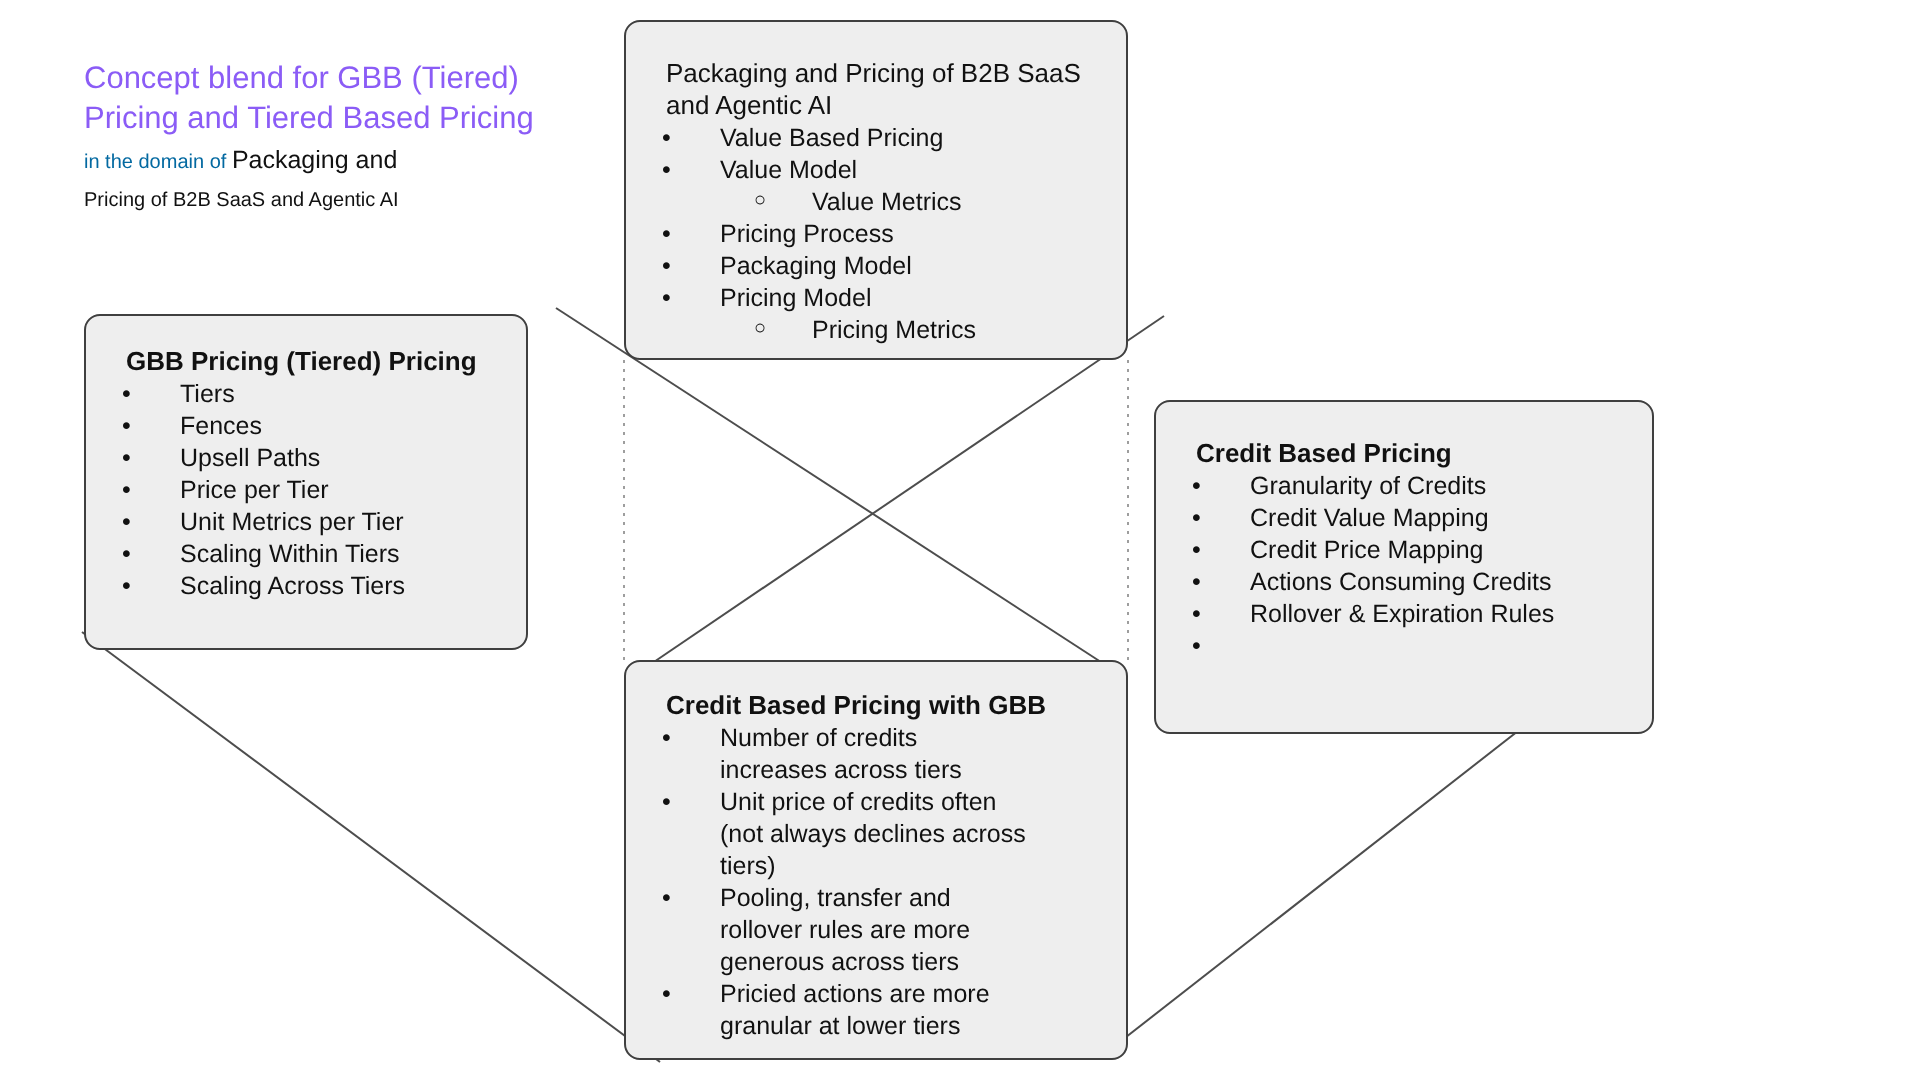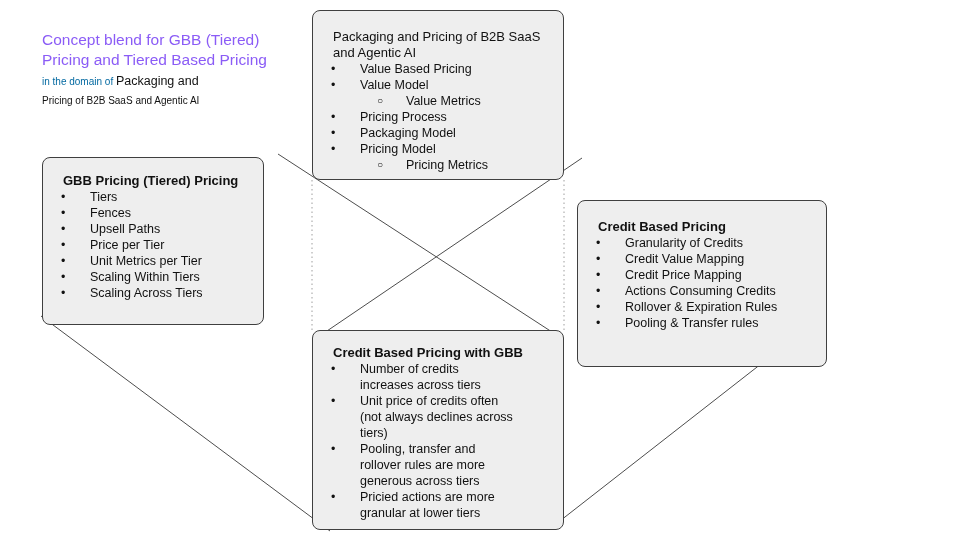--- a/index.html
+++ b/index.html
@@ -158,21 +158,20 @@
       <div class="row l1">
         <span class="bullet">•</span>
         <span class="text">Actions Consuming Credits</span>
       </div>
       <div class="row l1">
         <span class="bullet">•</span>
         <span class="text">Rollover &amp; Expiration Rules</span>
       </div>
       <div class="row l1">
         <span class="bullet">•</span>
-        <span class="text">Pooling &amp; Transfer rules</span>
       </div>
     </div>
 </div>
 
 <div id="box-blend" class="node">
   <div class="box-title">Credit Based Pricing with GBB</div>
   <div class="list">
       <div class="row l1">
         <span class="bullet">•</span>
         <span class="text">Number of credits

